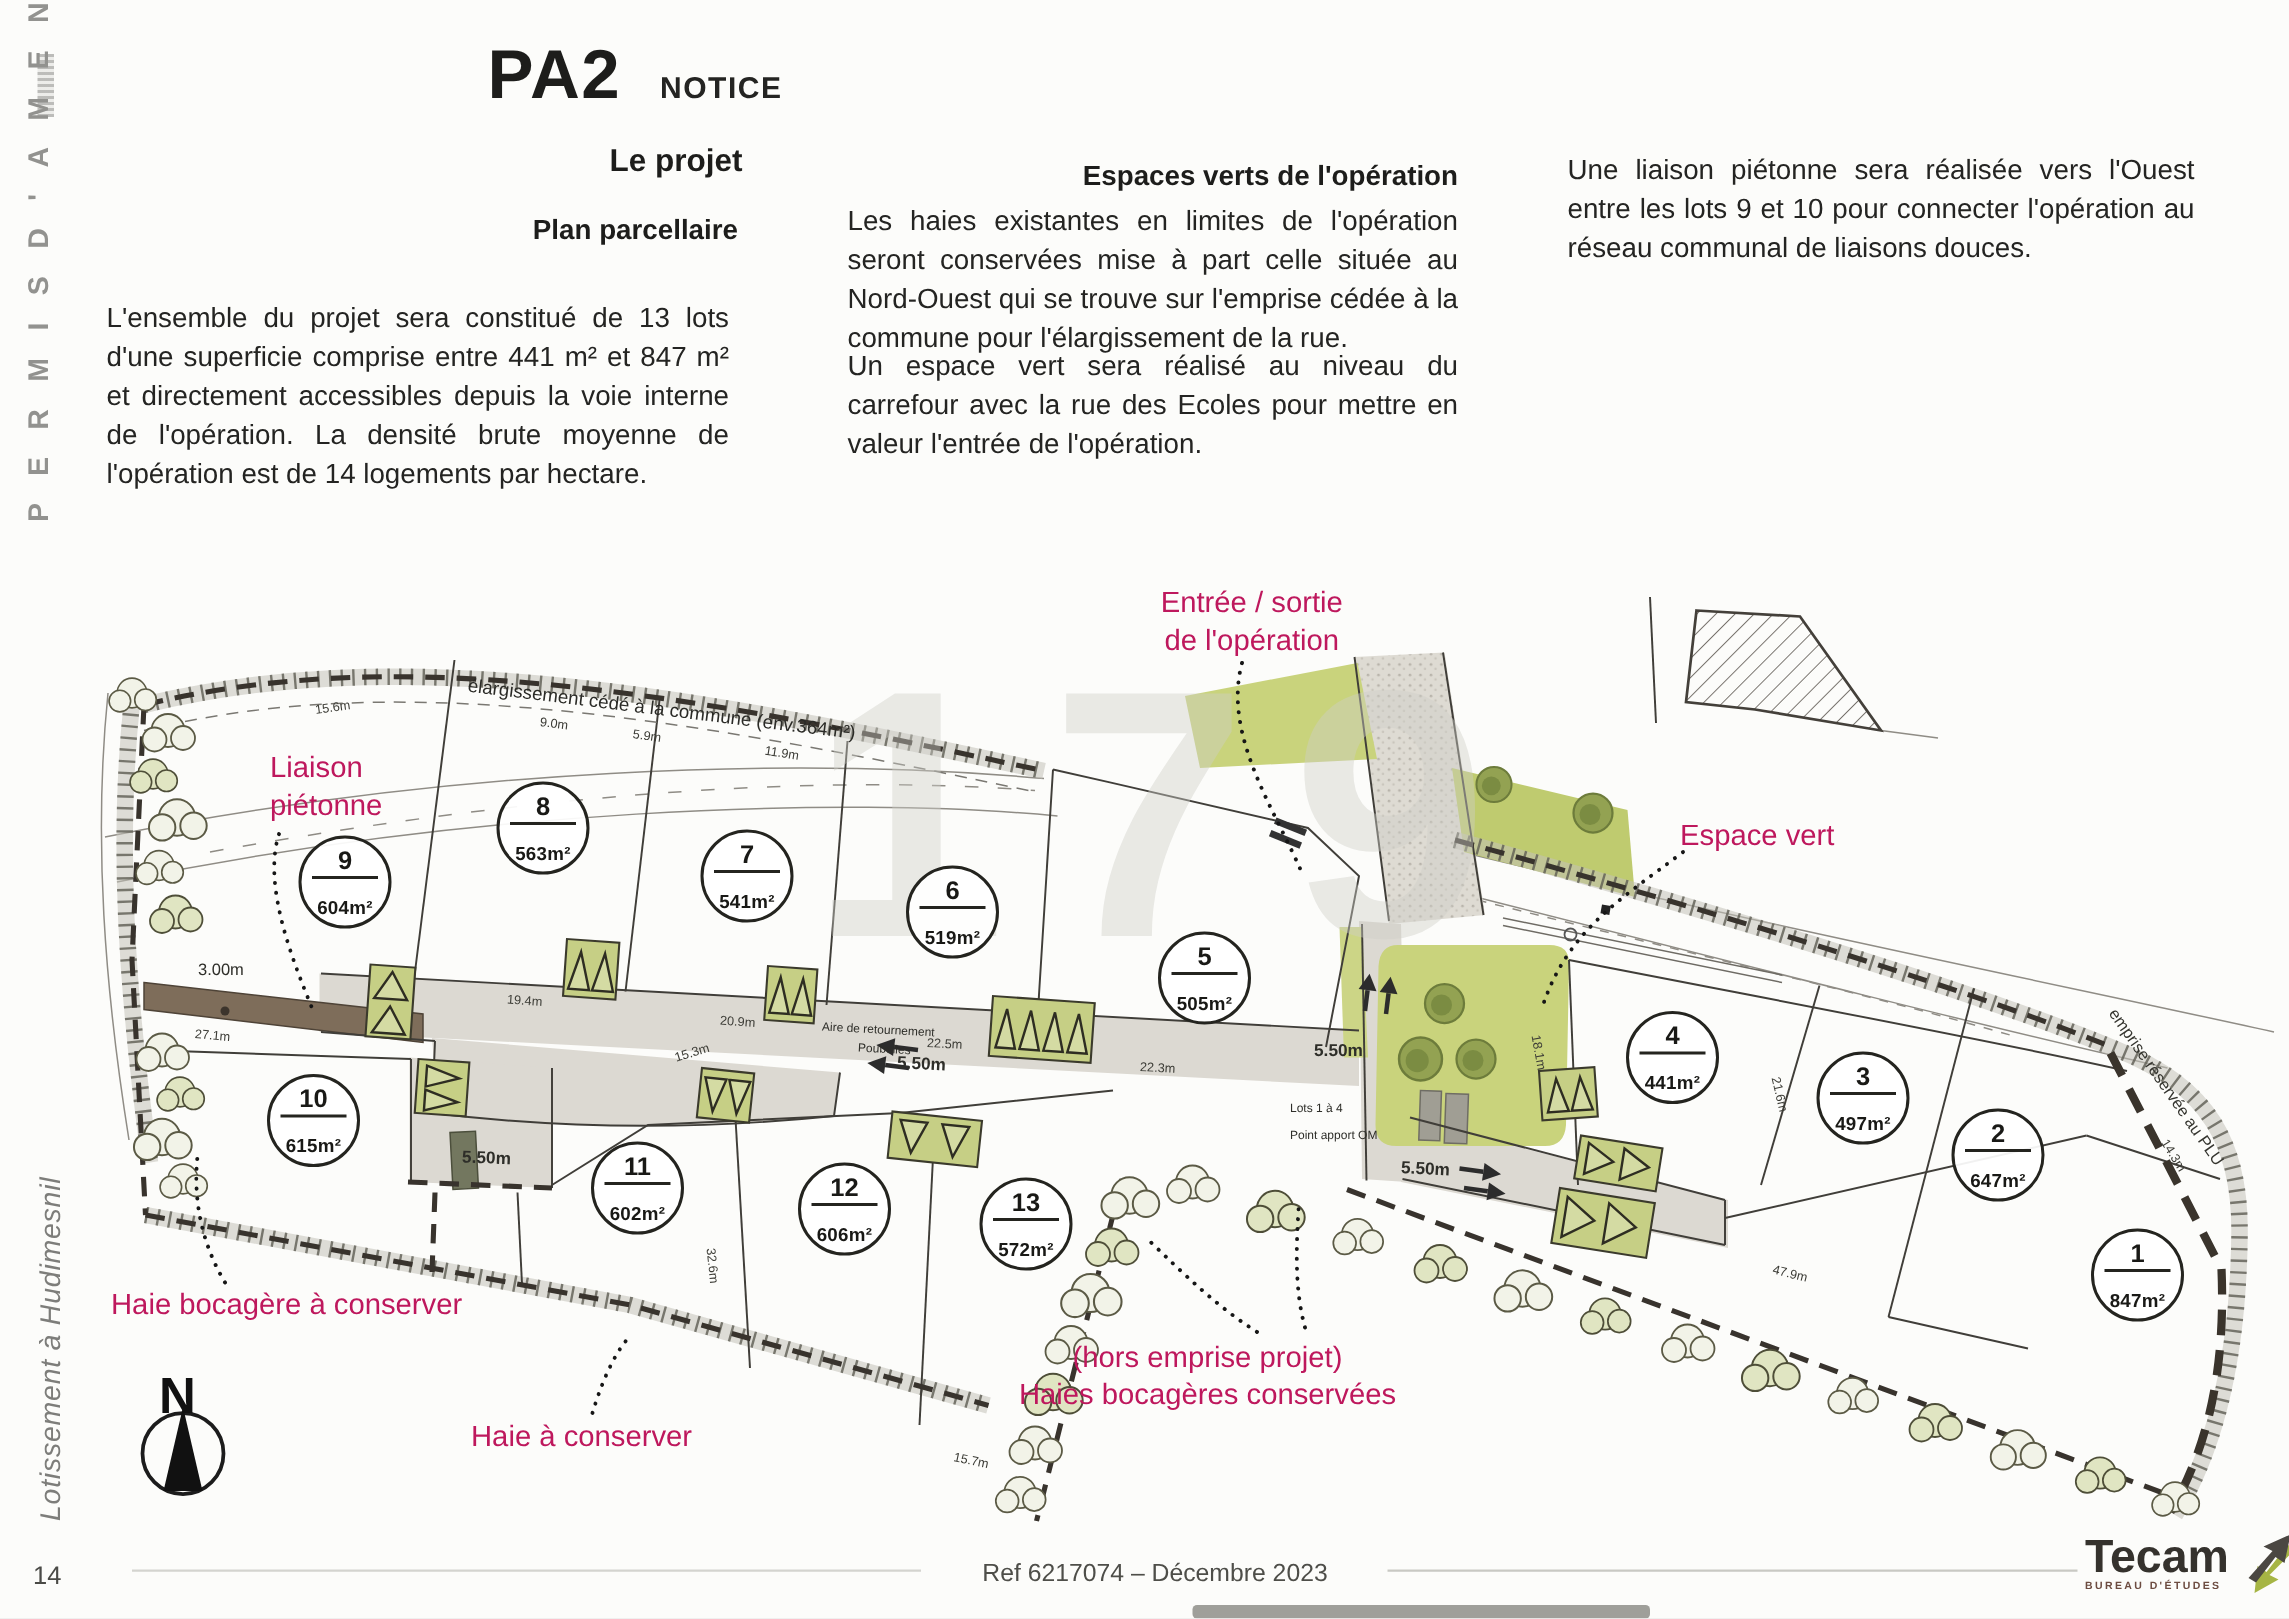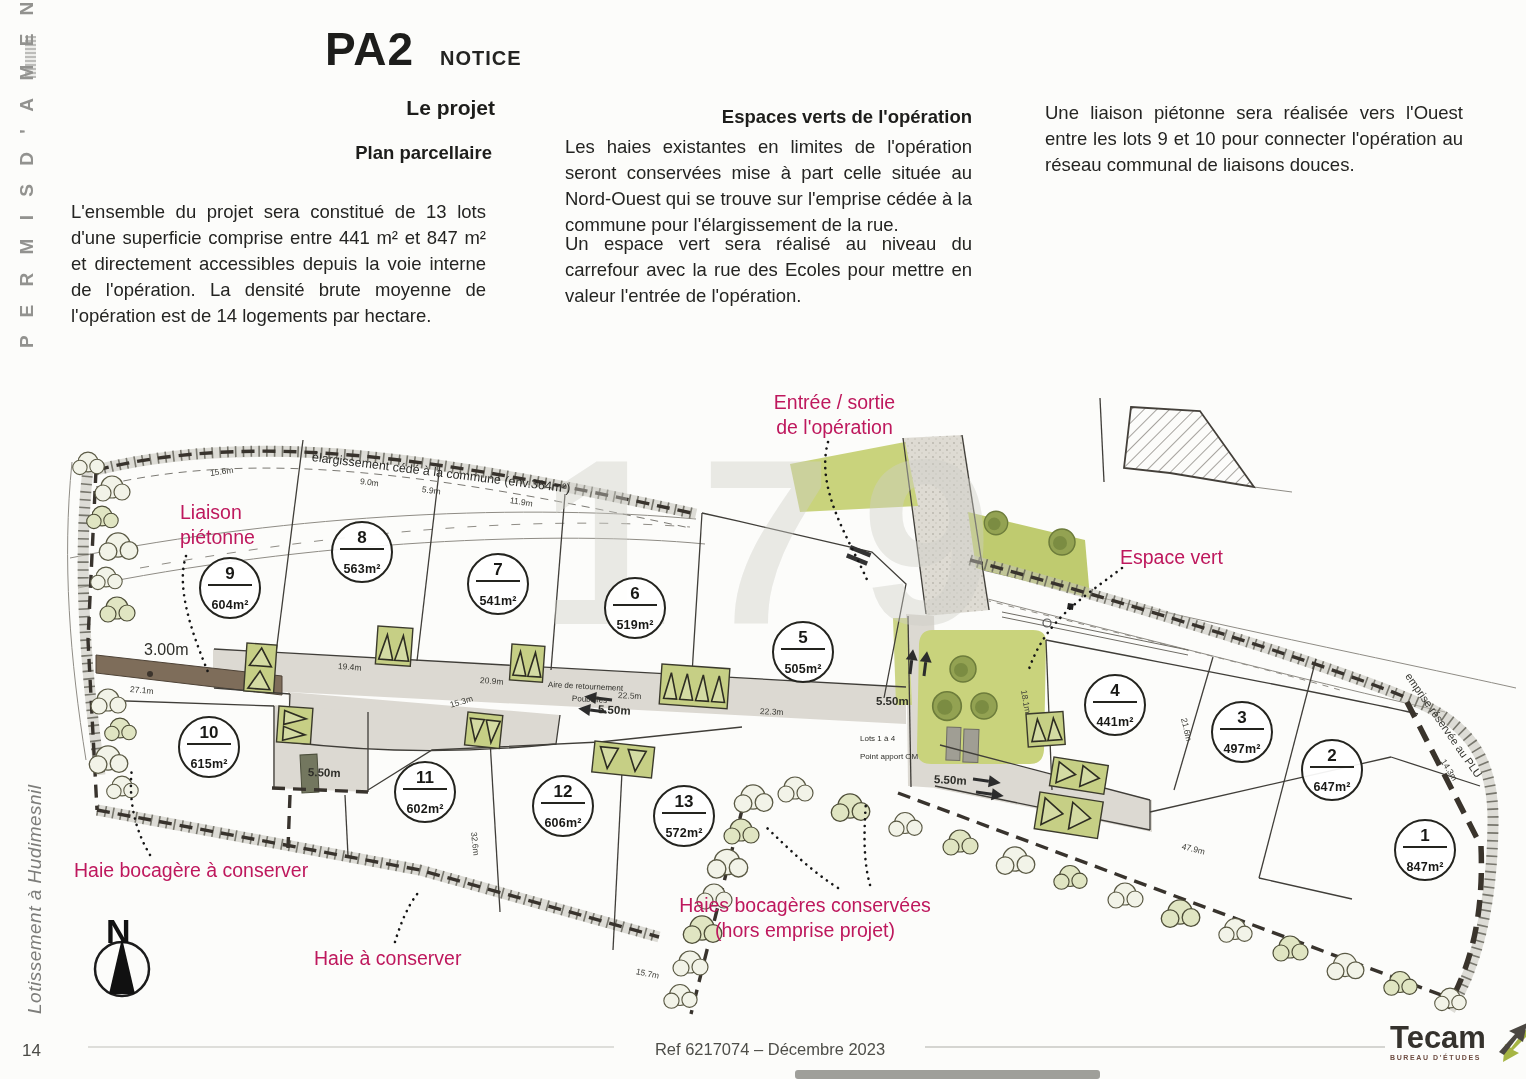--- a/index.html
+++ b/index.html
@@ -398,36 +398,36 @@
     <div>de l'opération</div>
   </div>
   <div class="ann" style="left:1120px;top:545px">Espace vert</div>
   <div class="ann" style="left:180px;top:500px">
     <div>Liaison</div>
     <div>piétonne</div>
   </div>
   <div class="ann" style="left:74px;top:858px">Haie bocagère à conserver</div>
   <div class="ann" style="left:314px;top:946px">Haie à conserver</div>
   <div class="ann ctr" style="left:650px;top:893px;width:310px">
+    <div>(hors emprise projet)</div>
     <div>Haies bocagères conservées</div>
-    <div>(hors emprise projet)</div>
   </div>
   <div class="abs" id="compass-n">N</div>
 
   <span class="slab" id="lab-elarg" style="left:312px;top:450px;transform:rotate(7deg)">élargissement cédé à la commune (env.364m²)</span>
   <span class="slab" id="lab-emprise" style="left:1408px;top:668px;transform:rotate(55deg)">emprise réservée au PLU</span>
   <span class="slab tiny" style="left:548px;top:680px;transform:rotate(3deg)">Aire de retournement</span>
   <span class="slab tiny" style="left:572px;top:694px;transform:rotate(3deg)">Poubelles</span>
   <span class="slab tiny" style="left:860px;top:752px">Point apport OM</span>
   <span class="slab tiny" style="left:860px;top:734px">Lots 1 à 4</span>
   <span class="slab w550" style="left:598px;top:703px;transform:rotate(3deg)">5.50m</span>
   <span class="slab w550" style="left:876px;top:695px">5.50m</span>
   <span class="slab w550" style="left:934px;top:773px;transform:rotate(3deg)">5.50m</span>
   <span class="slab w550" style="left:308px;top:766px;transform:rotate(2deg)">5.50m</span>
-  <span class="slab" style="left:144px;top:641px;font-size:16px">3.00m</span>
+  <span class="slab" style="left:132px;top:641px;font-size:11px">3.00m</span>
 
   <span class="dim" style="left:210px;top:468px;transform:rotate(-8deg)">15.6m</span>
   <span class="dim" style="left:360px;top:476px;transform:rotate(7deg)">9.0m</span>
   <span class="dim" style="left:422px;top:484px;transform:rotate(8deg)">5.9m</span>
   <span class="dim" style="left:510px;top:495px;transform:rotate(9deg)">11.9m</span>
   <span class="dim" style="left:338px;top:661px;transform:rotate(4deg)">19.4m</span>
   <span class="dim" style="left:480px;top:675px;transform:rotate(4deg)">20.9m</span>
   <span class="dim" style="left:618px;top:690px;transform:rotate(3deg)">22.5m</span>
   <span class="dim" style="left:760px;top:706px;transform:rotate(3deg)">22.3m</span>
   <span class="dim" style="left:450px;top:700px;transform:rotate(-17deg)">15.3m</span>

